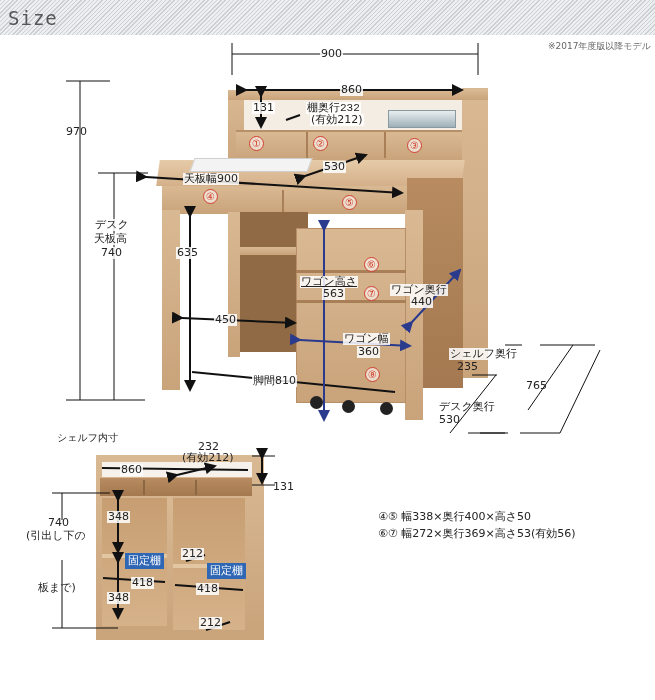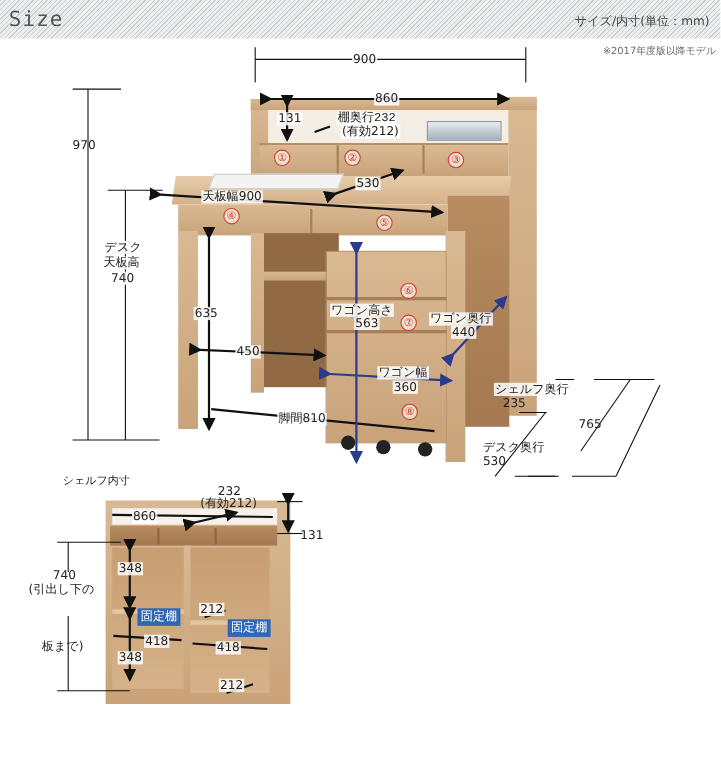--- a/index.html
+++ b/index.html
@@ -27,21 +27,20 @@
 
   svg.overlay { position: absolute; left: 0; top: 0; }
   .drawer-spec { position: absolute; left: 378px; top: 508px; font-size: 11px; color: #222; line-height: 17px; }
   .drawer-spec .title { font-size: 12px; margin-bottom: 3px; }
 </style>
 </head>
 <body>
 
 <div class="header">
   <div class="header-title">Size</div>
-  <div class="header-sub">サイズ/内寸(単位：mm)</div>
 </div>
 <div class="note">※2017年度版以降モデル</div>
 
 <div>
 
   <div class="abs wood" style="left:228px;top:92px;width:16px;height:80px;"></div>
   <div class="abs wood" style="left:462px;top:88px;width:26px;height:290px;"></div>
   <div class="abs" style="left:244px;top:100px;width:218px;height:30px;background:#f4ede4;"></div>
   <div class="abs wood" style="left:228px;top:90px;width:260px;height:10px;"></div>
 
@@ -168,24 +167,24 @@
 <div class="lbl plain" style="left:65px;top:126px;">970</div>
 <div class="lbl" style="left:340px;top:84px;">860</div>
 <div class="lbl" style="left:252px;top:102px;">131</div>
 <div class="lbl" style="left:306px;top:102px;font-family:Liberation Mono, monospace;">棚奥行232</div>
 <div class="lbl" style="left:310px;top:114px;">(有効212)</div>
 <div class="lbl" style="left:323px;top:161px;">530</div>
 <div class="lbl" style="left:183px;top:173px;">天板幅900</div>
 <div class="lbl" style="left:94px;top:219px;">デスク</div>
 <div class="lbl" style="left:93px;top:233px;">天板高</div>
 <div class="lbl" style="left:100px;top:247px;">740</div>
-<div class="lbl" style="left:176px;top:247px;margin-top:32px;">635</div>
+<div class="lbl" style="left:176px;top:247px;">635</div>
 <div class="lbl" style="left:214px;top:314px;">450</div>
 <div class="lbl" style="left:252px;top:375px;">脚間810</div>
-<div class="lbl" style="left:300px;top:276px;">ワゴン高さ</div>
+<div class="lbl" style="left:300px;top:276px;text-decoration:underline;">ワゴン高さ</div>
 <div class="lbl" style="left:322px;top:288px;">563</div>
 <div class="lbl" style="left:390px;top:284px;">ワゴン奥行</div>
 <div class="lbl" style="left:410px;top:296px;">440</div>
 <div class="lbl" style="left:343px;top:333px;">ワゴン幅</div>
 <div class="lbl" style="left:357px;top:346px;">360</div>
 <div class="lbl" style="left:449px;top:348px;">シェルフ奥行</div>
 <div class="lbl plain" style="left:456px;top:361px;">235</div>
 <div class="lbl plain" style="left:525px;top:380px;">765</div>
 <div class="lbl plain" style="left:438px;top:401px;">デスク奥行</div>
 <div class="lbl plain" style="left:438px;top:414px;">530</div>
@@ -201,13 +200,15 @@
 <div class="lbl" style="left:107px;top:511px;">348</div>
 <div class="lbl" style="left:107px;top:592px;">348</div>
 <div class="tag-blue" style="left:125px;top:553px;">固定棚</div>
 <div class="tag-blue" style="left:207px;top:563px;">固定棚</div>
 <div class="lbl" style="left:131px;top:577px;">418</div>
 <div class="lbl" style="left:196px;top:583px;">418</div>
 <div class="lbl" style="left:181px;top:548px;">212</div>
 <div class="lbl" style="left:199px;top:617px;">212</div>
 
 <div class="drawer-spec">
+  <div>④⑤ 幅338×奥行400×高さ50</div>
+  <div>⑥⑦ 幅272×奥行369×高さ53(有効56)</div>
 </div>
 
 </body></html>

